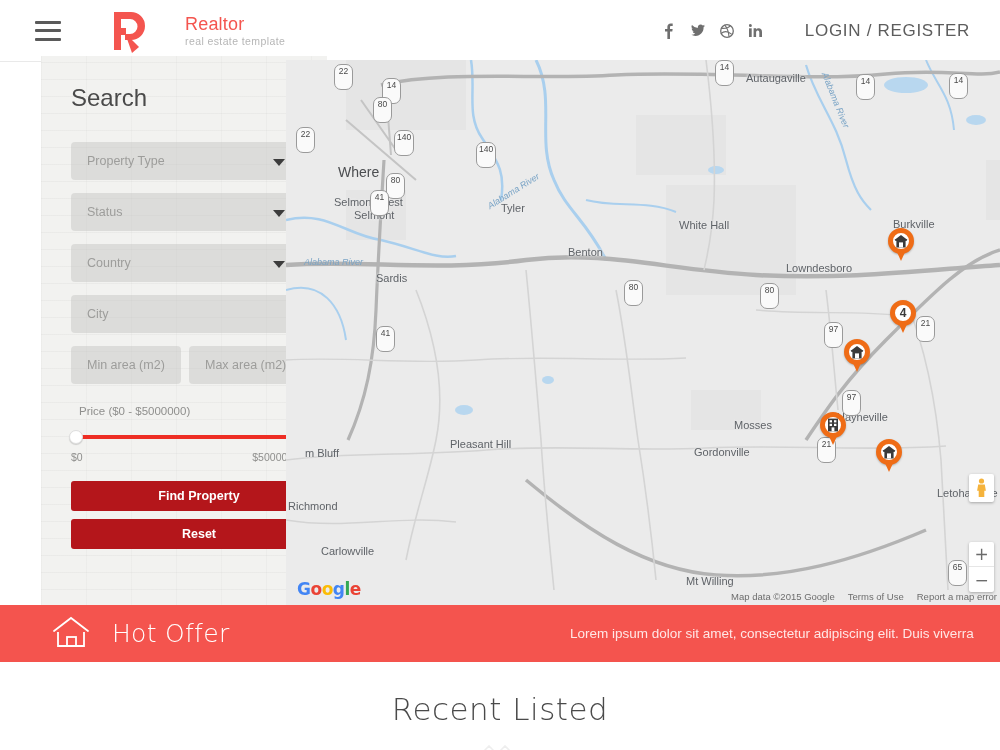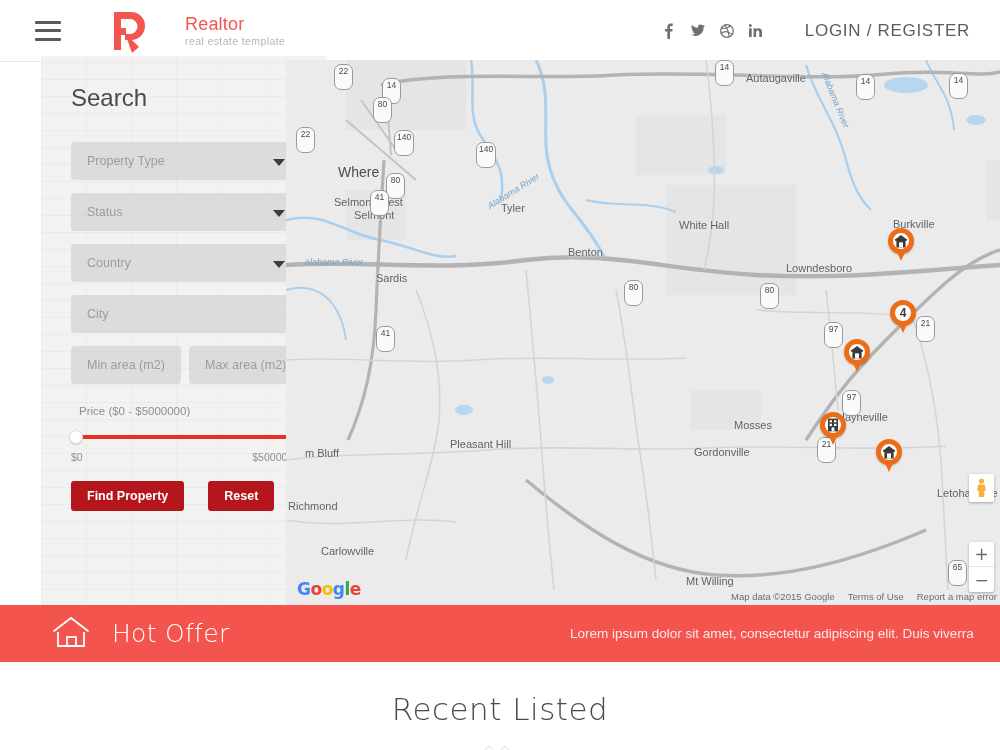--- a/index.html
+++ b/index.html
@@ -131,21 +131,21 @@
     box-shadow: 0 1px 1px rgba(0,0,0,.15);
     cursor: pointer;
   }
   .slider-handle.left { left: -2px; }
   .slider-handle.right { left: 216px; }
   .slider-ends {
     display: flex; justify-content: space-between;
     width: 228px; margin: 7px 0 0 30px;
     font-size: 10.5px; color: #8f8f8d;
   }
-  .btn-row { display: flex; margin: 18px 0 0 30px; gap: 24px; }
+  .btn-row { display: flex; margin: 18px 0 0 30px; gap: 8px; flex-direction: column; }
   .btn {
     background: #b4161b; color: #ffffff;
     font-size: 12.5px; font-weight: bold;
     border: 0; border-radius: 3px;
     padding: 0 16px; height: 30px;
     display: flex; align-items: center; justify-content: center;
     cursor: pointer; white-space: nowrap;
   }
 
   

